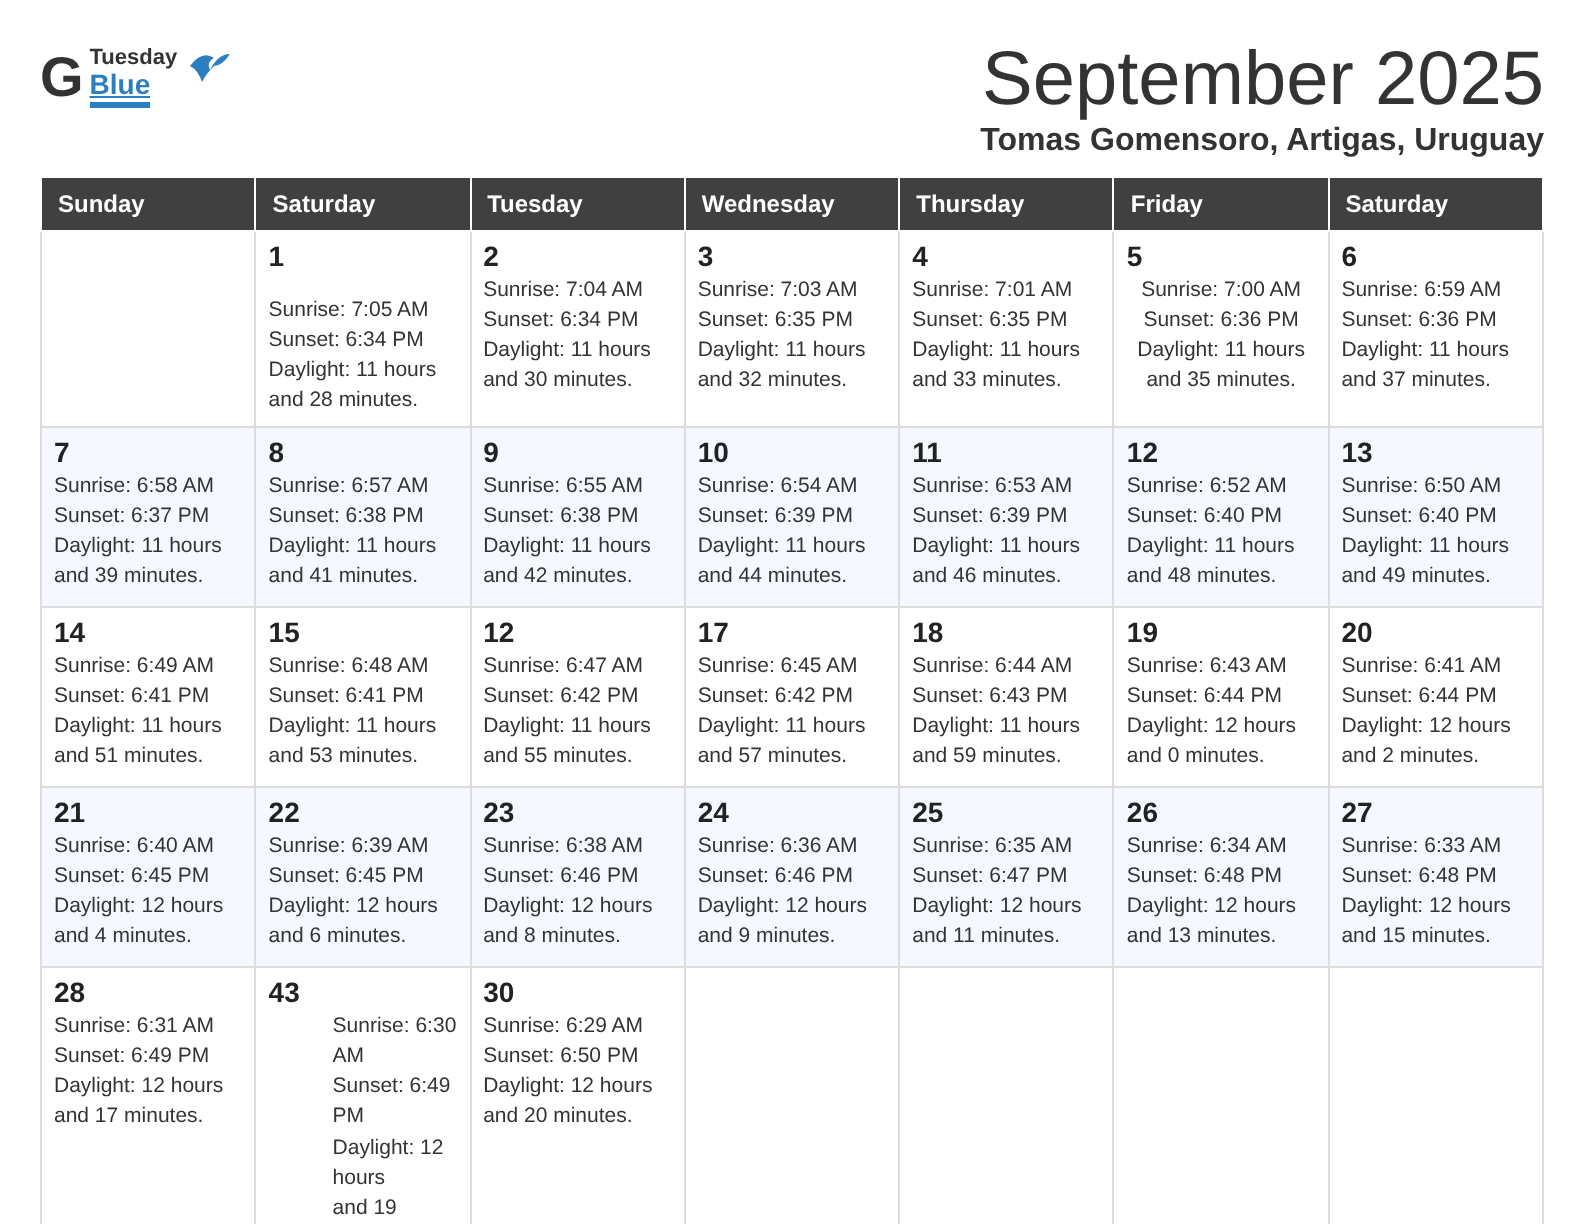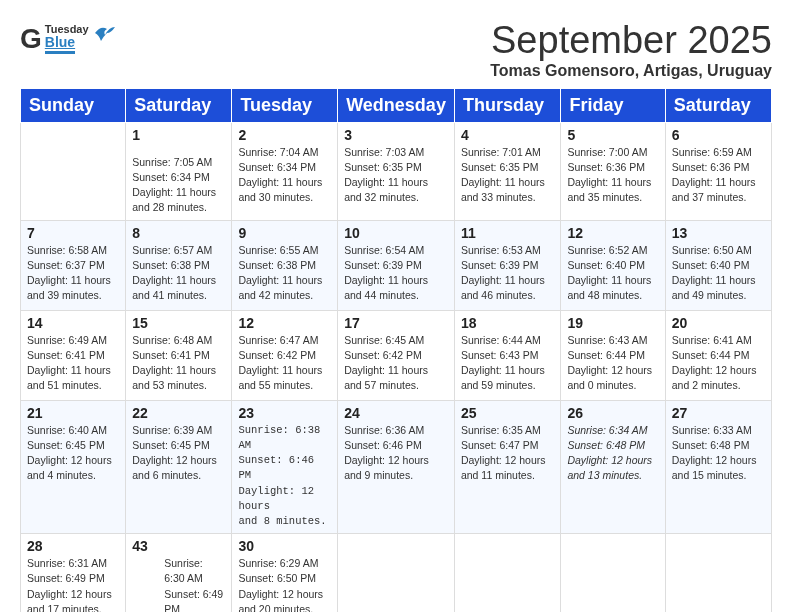--- a/index.html
+++ b/index.html
@@ -36,25 +36,25 @@
       color: #333;
       font-weight: bold;
     }
     .calendar {
       width: 100%;
       border-collapse: collapse;
       margin-top: 8px;
       font-size: 11px;
     }
     .calendar th {
-      background-color: #1d4ed8;
+      background-color: #404040;
       color: #fff;
       text-align: left;
       padding: 6px 8px;
-      font-size: 18px;
+      font-size: 12px;
       font-weight: bold;
       border: 1px solid #fff;
     }
     .calendar td {
       border: 1px solid #ddd;
       vertical-align: top;
       padding: 4px 6px;
       height: 90px;
       width: calc(100%/7);
       background: #fff;
@@ -145,21 +145,21 @@
         </td>
         <td>
           <span class="day-number">4</span>
           <div class="day-info" style="white-space: pre-line;">Sunrise: 7:01 AM
 Sunset: 6:35 PM
 Daylight: 11 hours
 and 33 minutes.</div>
         </td>
         <td>
           <span class="day-number">5</span>
-          <div class="day-info" style="white-space: pre-line;">Sunrise: 7:00 AM
+          <div class="day-info" style="white-space: pre-line; text-align: center;">Sunrise: 7:00 AM
 Sunset: 6:36 PM
 Daylight: 11 hours
 and 35 minutes.</div>
         </td>
         <td>
           <span class="day-number">6</span>
           <div class="day-info" style="white-space: pre-line;">Sunrise: 6:59 AM
 Sunset: 6:36 PM
 Daylight: 11 hours
 and 37 minutes.</div>
@@ -277,42 +277,42 @@
         </td>
         <td>
           <span class="day-number">22</span>
           <div class="day-info" style="white-space: pre-line;">Sunrise: 6:39 AM
 Sunset: 6:45 PM
 Daylight: 12 hours
 and 6 minutes.</div>
         </td>
         <td>
           <span class="day-number">23</span>
-          <div class="day-info" style="white-space: pre-line; font-family: Liberation Mono, monospace;">Sunrise: 6:38 AM
+          <div class="day-info" style="white-space: pre-line;">Sunrise: 6:38 AM
 Sunset: 6:46 PM
 Daylight: 12 hours
 and 8 minutes.</div>
         </td>
         <td>
           <span class="day-number">24</span>
           <div class="day-info" style="white-space: pre-line;">Sunrise: 6:36 AM
 Sunset: 6:46 PM
 Daylight: 12 hours
 and 9 minutes.</div>
         </td>
         <td>
           <span class="day-number">25</span>
           <div class="day-info" style="white-space: pre-line;">Sunrise: 6:35 AM
 Sunset: 6:47 PM
 Daylight: 12 hours
 and 11 minutes.</div>
         </td>
         <td>
           <span class="day-number">26</span>
-          <div class="day-info" style="white-space: pre-line; font-style: italic;">Sunrise: 6:34 AM
+          <div class="day-info" style="white-space: pre-line;">Sunrise: 6:34 AM
 Sunset: 6:48 PM
 Daylight: 12 hours
 and 13 minutes.</div>
         </td>
         <td>
           <span class="day-number">27</span>
           <div class="day-info" style="white-space: pre-line;">Sunrise: 6:33 AM
 Sunset: 6:48 PM
 Daylight: 12 hours
 and 15 minutes.</div>

